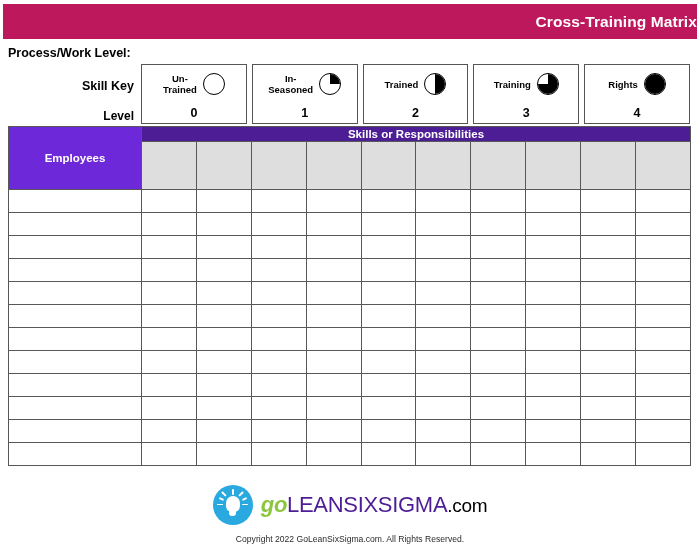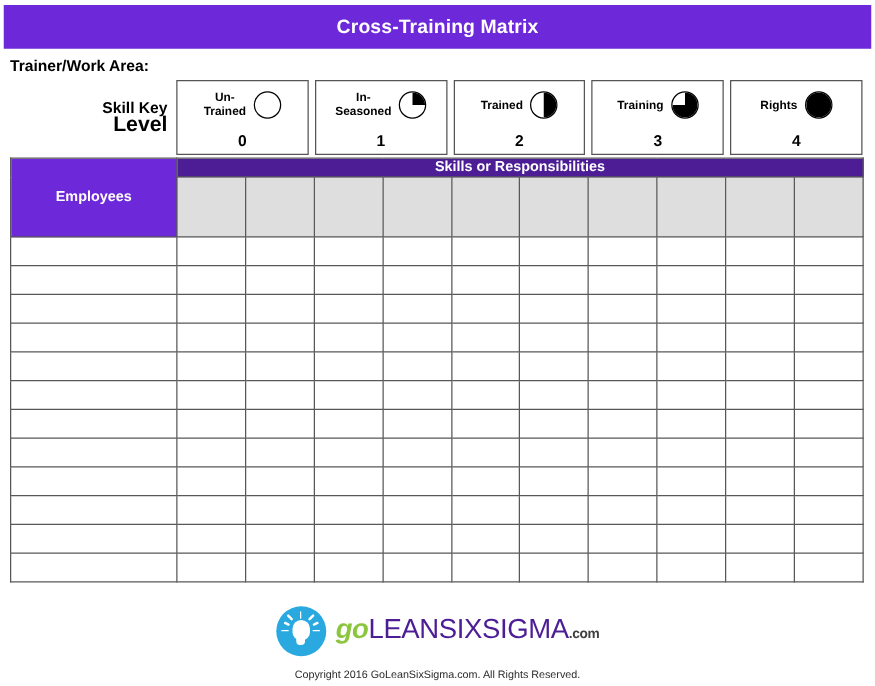--- a/index.html
+++ b/index.html
@@ -25,24 +25,24 @@
     background: #ffffff;
   }
 
   
   .title-bar {
     position: absolute;
     left: 3px;
     top: 4px;
     width: 694px;
     height: 35px;
-    background: #6d28d9;
+    background: #be185d;
     display: flex;
     align-items: center;
-    justify-content: center;
+    justify-content: flex-end;
   }
   .title-bar .title-text {
     color: #ffffff;
     font-size: 15.5px;
     font-weight: bold;
     letter-spacing: 0.1px;
   }
 
   
   .process-line {
@@ -73,22 +73,22 @@
     right: 4px;
     top: 17px;
     font-size: 12.5px;
     font-weight: bold;
     white-space: nowrap;
     text-align: right;
   }
   .lbl-level {
     position: absolute;
     right: 4px;
-    top: 28px;
-    font-size: 17px;
+    top: 47px;
+    font-size: 12px;
     font-weight: bold;
     white-space: nowrap;
     margin-left: 32px;
   }
 
   .skillkey-cells {
     position: absolute;
     left: 141px;
     top: 2px;
     width: 549px;
@@ -259,39 +259,39 @@
 
   .wordmark {
     font-size: 22px;
     font-weight: bold;
     letter-spacing: -0.3px;
     line-height: 22px;
     white-space: nowrap;
   }
   .wm-go   { color: #8cc63f; font-style: italic; font-weight: bold; }
   .wm-lean { color: #4c1d95; font-weight: normal; }
-  .wm-com  { color: #404040; font-size: 11px; font-weight: bold; }
+  .wm-com  { color: #000000; font-size: 19px; font-weight: normal; }
 
   .copyright {
     margin-top: 8px;
     font-size: 8.6px;
     color: #2b2b2b;
     text-align: center;
   }
 </style>
 </head>
 <body>
 
 <div class="page">
 
   <div class="title-bar">
     <div class="title-text">Cross-Training Matrix</div>
   </div>
 
-  <div class="process-line">Trainer/Work Area:</div>
+  <div class="process-line">Process/Work Level:</div>
 
   <div class="skillkey-wrap">
     <div class="skillkey-labels">
       <div class="lbl-skillkey">Skill Key</div>
       <div class="lbl-level">Level</div>
     </div>
 
     <div class="skillkey-cells">
 
       <div class="sk-cell">
@@ -550,16 +550,16 @@
         <i class="ray r-mr"></i>
         <i class="ray r-l"></i>
         <i class="ray r-r"></i>
         <i class="bulb-glass"></i>
         <i class="bulb-base"></i>
       </span>
       <span class="wordmark">
         <span class="wm-go">go</span><span class="wm-lean">LEANSIXSIGMA</span><span class="wm-com">.com</span>
       </span>
     </div>
-    <div class="copyright">Copyright 2016 GoLeanSixSigma.com. All Rights Reserved.</div>
+    <div class="copyright">Copyright 2022 GoLeanSixSigma.com. All Rights Reserved.</div>
   </div>
 
 </div>
 
 </body></html>

